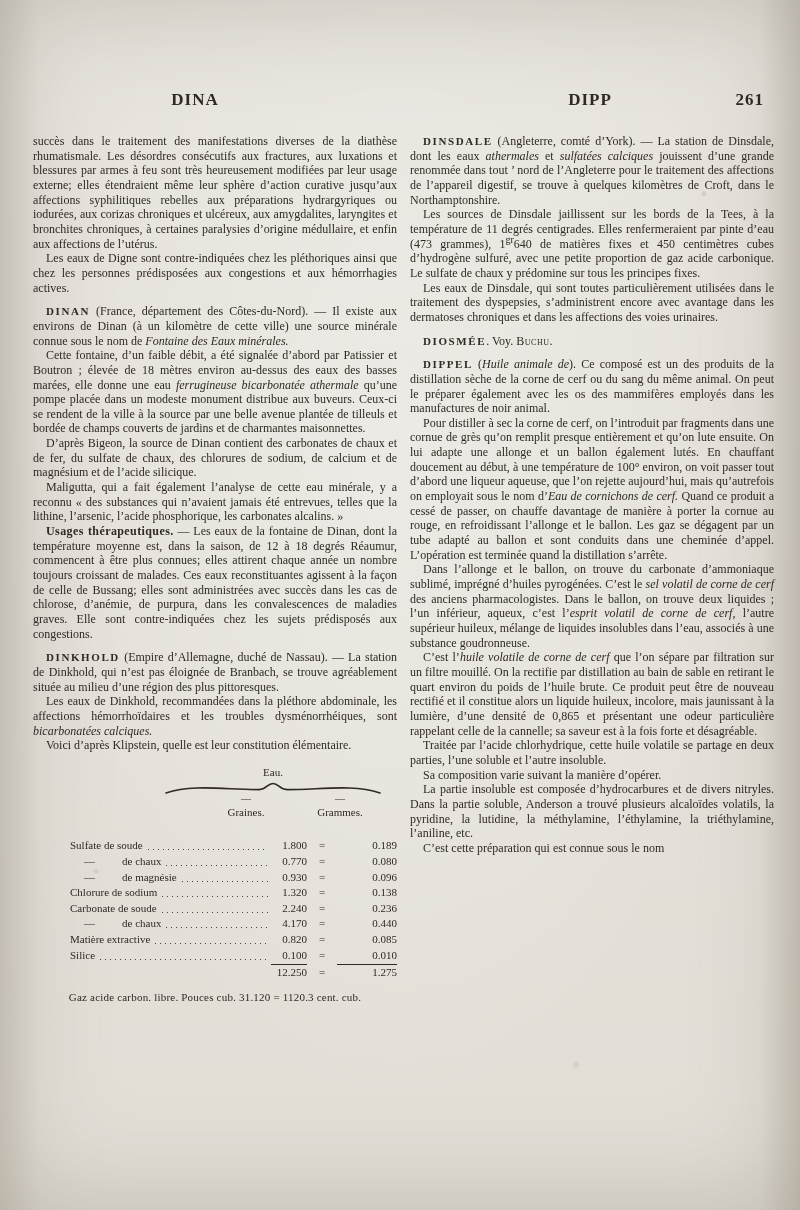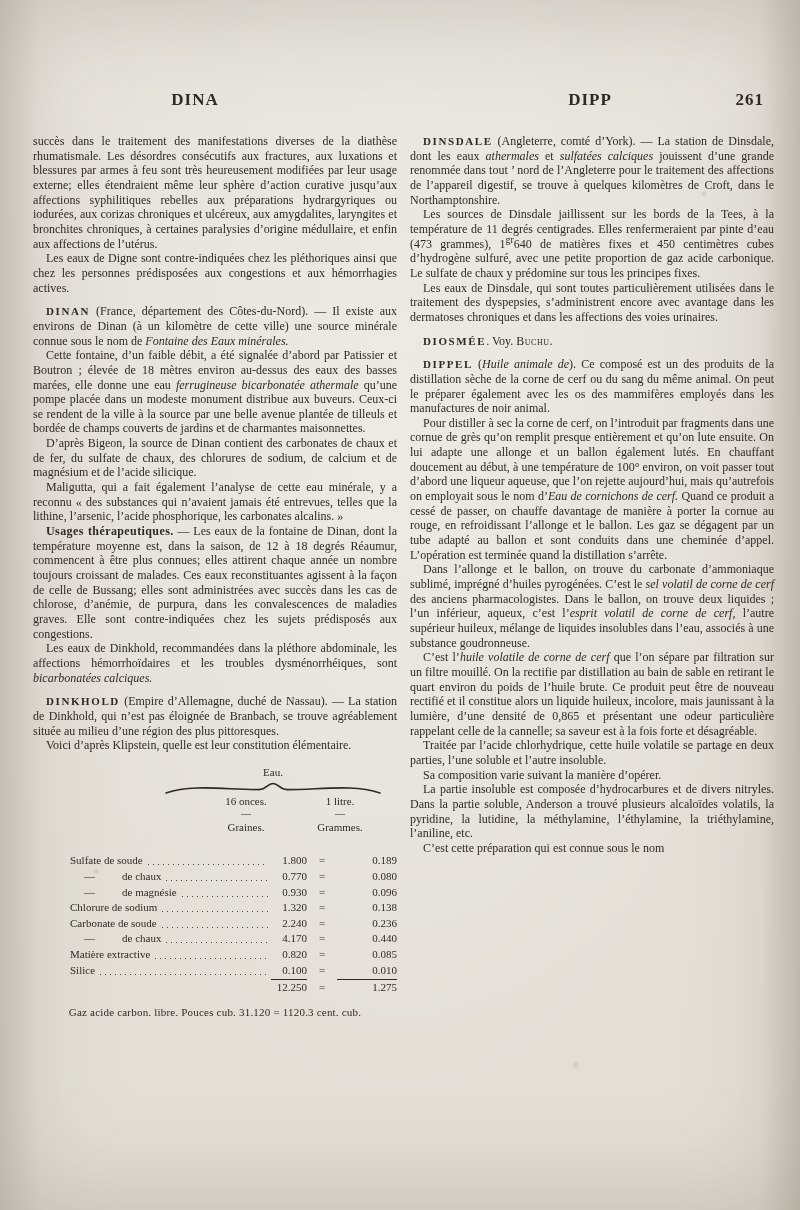--- a/index.html
+++ b/index.html
@@ -78,32 +78,28 @@
   <div class="content">
 
     <div class="col col-left" id="col-left">
         <p class="para noindent"><span class="seg-plain">succès dans le traitement des manifestations diverses de la diathèse rhumatismale. Les désordres consécutifs aux fractures, aux luxations et blessures par armes à feu sont très heureusement modifiées par leur usage externe; elles étendraient même leur sphère d’action curative jusqu’aux affections syphilitiques rebelles aux préparations hydrargyriques ou iodurées, aux corizas chroniques et ulcéreux, aux amygdalites, laryngites et bronchites chroniques, à certaines paralysies d’origine médullaire, et enfin aux affections de l’utérus.</span></p>
         <p class="para"><span class="seg-plain">Les eaux de Digne sont contre-indiquées chez les pléthoriques ainsi que chez les personnes prédisposées aux congestions et aux hémorrhagies actives.</span></p>
         <p class="para spaced"><span class="seg-headword">DINAN</span><span class="seg-plain"> (France, département des Côtes-du-Nord). — Il existe aux environs de Dinan (à un kilomètre de cette ville) une source minérale connue sous le nom de </span><span class="seg-italic">Fontaine des Eaux minérales.</span></p>
         <p class="para"><span class="seg-plain">Cette fontaine, d’un faible débit, a été signalée d’abord par Patissier et Boutron ; élevée de 18 mètres environ au-dessus des eaux des basses marées, elle donne une eau </span><span class="seg-italic">ferrugineuse bicarbonatée athermale</span><span class="seg-plain"> qu’une pompe placée dans un modeste monument distribue aux buveurs. Ceux-ci se rendent de la ville à la source par une belle avenue plantée de tilleuls et bordée de champs couverts de jardins et de charmantes maisonnettes.</span></p>
         <p class="para"><span class="seg-plain">D’après Bigeon, la source de Dinan contient des carbonates de chaux et de fer, du sulfate de chaux, des chlorures de sodium, de calcium et de magnésium et de l’acide silicique.</span></p>
         <p class="para"><span class="seg-plain">Maligutta, qui a fait également l’analyse de cette eau minérale, y a reconnu « des substances qui n’avaient jamais été entrevues, telles que la lithine, l’arsenic, l’acide phosphorique, les carbonates alcalins. »</span></p>
         <p class="para"><span class="seg-bold">Usages thérapeutiques.</span><span class="seg-plain"> — Les eaux de la fontaine de Dinan, dont la température moyenne est, dans la saison, de 12 à 18 degrés Réaumur, commencent à être plus connues; elles attirent chaque année un nombre toujours croissant de malades. Ces eaux reconstituantes agissent à la façon de celle de Bussang; elles sont administrées avec succès dans les cas de chlorose, d’anémie, de purpura, dans les convalescences de maladies graves. Elle sont contre-indiquées chez les sujets prédisposés aux congestions.</span></p>
+        <p class="para spaced"><span class="seg-headword">DINKHOLD</span><span class="seg-plain"> (Empire d’Allemagne, duché de Nassau). — La station de Dinkhold, qui n’est pas éloignée de Branbach, se trouve agréablement située au milieu d’une région des plus pittoresques.</span></p>
         <p class="para"><span class="seg-plain">Les eaux de Dinkhold, recommandées dans la pléthore abdominale, les affections hémorrhoïdaires et les troubles dysménorrhéiques, sont </span><span class="seg-italic">bicarbonatées calciques.</span></p>
-        <p class="para spaced"><span class="seg-headword">DINKHOLD</span><span class="seg-plain"> (Empire d’Allemagne, duché de Nassau). — La station de Dinkhold, qui n’est pas éloignée de Branbach, se trouve agréablement située au milieu d’une région des plus pittoresques.</span></p>
         <p class="para"><span class="seg-plain">Voici d’après Klipstein, quelle est leur constitution élémentaire.</span></p>
         <div class="table-wrap" id="analysis-table" style="display: block;">
   <span class="t-eau">Eau.</span>
   <svg class="t-brace" width="220" height="13" viewBox="0 0 220 13">
     <path d="M3,12 C30,3 62,8.6 96,8.6 C104,8.6 104,2.5 110,2.5 C116,2.5 116,8.6 124,8.6 C158,8.6 190,3 217,12" fill="none" stroke="#2e2a24" stroke-width="1.6" stroke-linecap="round"></path>
   </svg>
-  <div class="t-headrow">
-    <span class="t-h1">16 onces.</span>
-    <span class="t-h2">1 litre.</span>
-  </div>
   <div class="t-dashrow">
     <span class="t-h1">—</span>
     <span class="t-h2">—</span>
   </div>
   <div class="t-headrow">
     <span class="t-h1">Graines.</span>
     <span class="t-h2">Grammes.</span>
   </div>
   <div class="t-rows" id="t-rows">
             <div class="trow">

